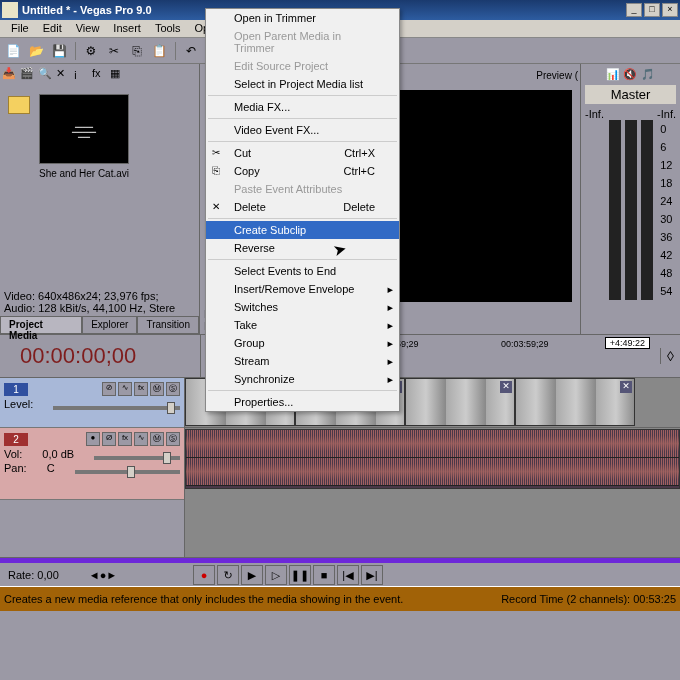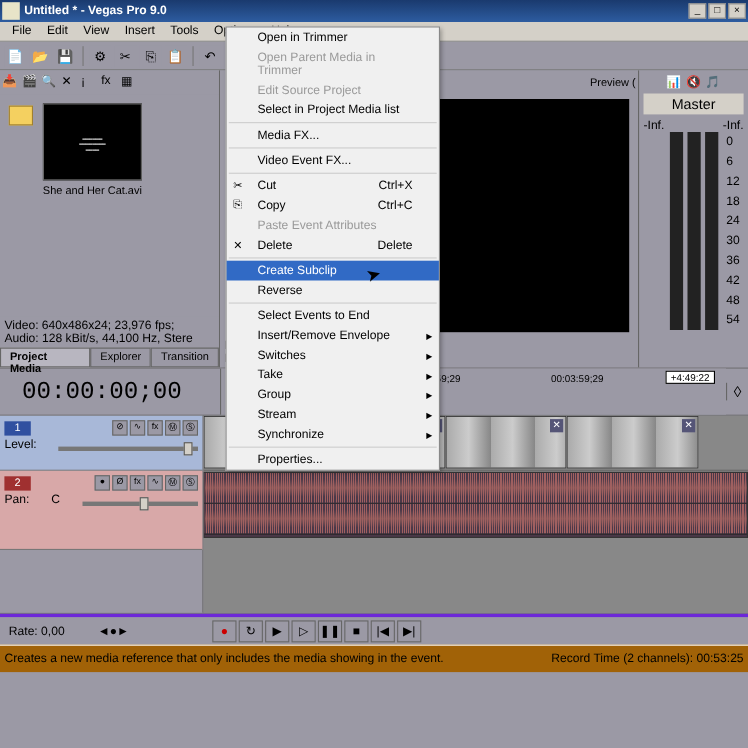--- a/index.html
+++ b/index.html
@@ -33,21 +33,21 @@
 .prevvid{flex:1;background:#000;margin:4px 8px}
 .previnfo{padding:2px 4px;font-size:10px;color:#000}
 .previnfo .hl1{color:#c04020}
 .previnfo .hl2{color:#2060a0}
 .master{width:100px;background:#9b99a5;border-left:1px solid #666;padding:4px}
 .masterlabel{background:#d4d0c8;padding:2px;font-size:13px;text-align:center;margin-bottom:4px}
 .meters{display:flex;gap:4px;justify-content:center;height:180px}
 .meter{width:12px;background:#222;position:relative}
 .mscale{position:absolute;right:-20px;top:0;font-size:8px;color:#000;line-height:18px}
 .timecode-bar{height:44px;background:#9b99a5;display:flex;align-items:center;border-top:1px solid #666;border-bottom:1px solid #666}
-.timecode{font-size:22px;font-family:Liberation Mono, monospace;color:#000000;padding:0 20px;flex:0 0 200px}
+.timecode{font-size:22px;font-family:Liberation Sans, sans-serif;color:#7f1d1d;padding:0 20px;flex:0 0 200px}
 .ruler{flex:1;background:#9b99a5;height:100%;position:relative;border-left:1px solid #666}
 .rulertc{position:absolute;top:4px;font-size:9px;color:#000}
 .marker{position:absolute;right:10px;top:2px;background:#fff;border:1px solid #000;padding:0 4px;font-size:9px}
 .endbtn{width:20px;background:#9b99a5;border-left:1px solid #666;display:flex;align-items:center;justify-content:center;font-size:14px}
 .tracks{height:180px;background:#9b99a5;display:flex;border-bottom:1px solid #666}
 .trackheaders{width:185px;background:#9b99a5;border-right:1px solid #666}
 .trackhead{height:50px;border-bottom:1px solid #777;padding:4px;display:flex;flex-direction:column;gap:2px}
 .trackhead.video{background:#a8b8d8}
 .trackhead.audio{background:#d8a8a8}
 .thtop{display:flex;align-items:center;gap:4px}
@@ -58,28 +58,28 @@
 .thbot{display:flex;align-items:flex-end;gap:20px;font-size:10px}
 .slider{flex:1;height:4px;background:#777;position:relative}
 .sliderknob{position:absolute;width:8px;height:12px;background:#d4d0c8;border:1px solid #555;top:-4px;left:50%}
 .trackcontent{flex:1;background:#888;position:relative;overflow:hidden}
 .videoclips{height:50px;display:flex;position:relative;border-bottom:1px solid #666}
 .clip{height:48px;border:1px solid #333;background:#ddd;background-image:repeating-linear-gradient(90deg,#aaa,#ccc 20px,#888 40px);position:relative}
 .clipx{position:absolute;top:2px;right:2px;width:12px;height:12px;background:#557;color:#fff;font-size:9px;text-align:center}
 .audioclip{height:60px;background:#4a3848;border:1px solid #333;position:relative;margin-top:1px}
 .waveform{height:28px;background:linear-gradient(#4a3848,#4a3848);position:relative;overflow:hidden;border-bottom:1px solid #222}
 .wave{position:absolute;inset:0;background:repeating-linear-gradient(90deg,transparent 0,transparent 1px,#a06060 1px,#a06060 2px),linear-gradient(#4a3848 20%,#8a5858 50%,#4a3848 80%)}
-.transport{height:28px;background:#9b99a5;display:flex;align-items:center;border-top:3px solid #6d28d9}
+.transport{height:28px;background:#9b99a5;display:flex;align-items:center;border-top:5px solid #6d28d9}
 .rateinfo{width:185px;padding:0 8px;font-size:10px;color:#000;display:flex;align-items:center;gap:30px}
 .transbtns{display:flex;gap:2px;padding:0 8px}
 .transbtn{width:22px;height:20px;border:1px solid #666;background:#9b99a5;font-size:11px;text-align:center;line-height:18px}
 .transbtn.rec{color:#c00}
 .statusbar{height:18px;background:#a16207;display:flex;align-items:center;padding:12px 4px;border-top:1px solid #fff;font-size:10px;color:#000}
 .statusbar .sl{flex:1}
-.contextmenu{position:absolute;left:205px;top:24px;width:195px;background:#f0f0f0;border:1px solid #888;box-shadow:2px 2px 4px rgba(0,0,0,0.3);z-index:100}
+.contextmenu{position:absolute;left:205px;top:8px;width:195px;background:#f0f0f0;border:1px solid #888;box-shadow:2px 2px 4px rgba(0,0,0,0.3);z-index:100}
 .cmitem{padding:3px 24px 3px 28px;font-size:11px;color:#000;position:relative;display:flex}
 .cmitem.disabled{color:#999}
 .cmitem.highlight{background:#316ac5;color:#fff}
 .cmitem .shortcut{margin-left:auto}
 .cmitem .arrow{position:absolute;right:6px}
 .cmsep{height:1px;background:#ccc;margin:2px 2px}
 .cmicon{position:absolute;left:6px;width:14px;height:14px;font-size:10px}
 .cursor{position:absolute;left:333px;top:240px;z-index:200;font-size:16px;transform:rotate(-15deg)}
 </style>
 </head>
@@ -235,20 +235,27 @@
         <div class="thicons">
           <div class="thicon">●</div>
           <div class="thicon">Ø</div>
           <div class="thicon">fx</div>
           <div class="thicon">∿</div>
           <div class="thicon">Ⓜ</div>
           <div class="thicon">Ⓢ</div>
         </div>
       </div>
       <div class="thbot">
+        <span>Vol:</span>
+        <span>0,0 dB</span>
+        <div class="slider">
+            <div class="sliderknob" style="left:80%"></div>
+          </div>
+      </div>
+      <div class="thbot">
         <span>Pan:</span>
         <span>C</span>
         <div class="slider">
             <div class="sliderknob"></div>
           </div>
       </div>
     </div>
   </div>
   <div class="trackcontent">
     <div class="videoclips">

